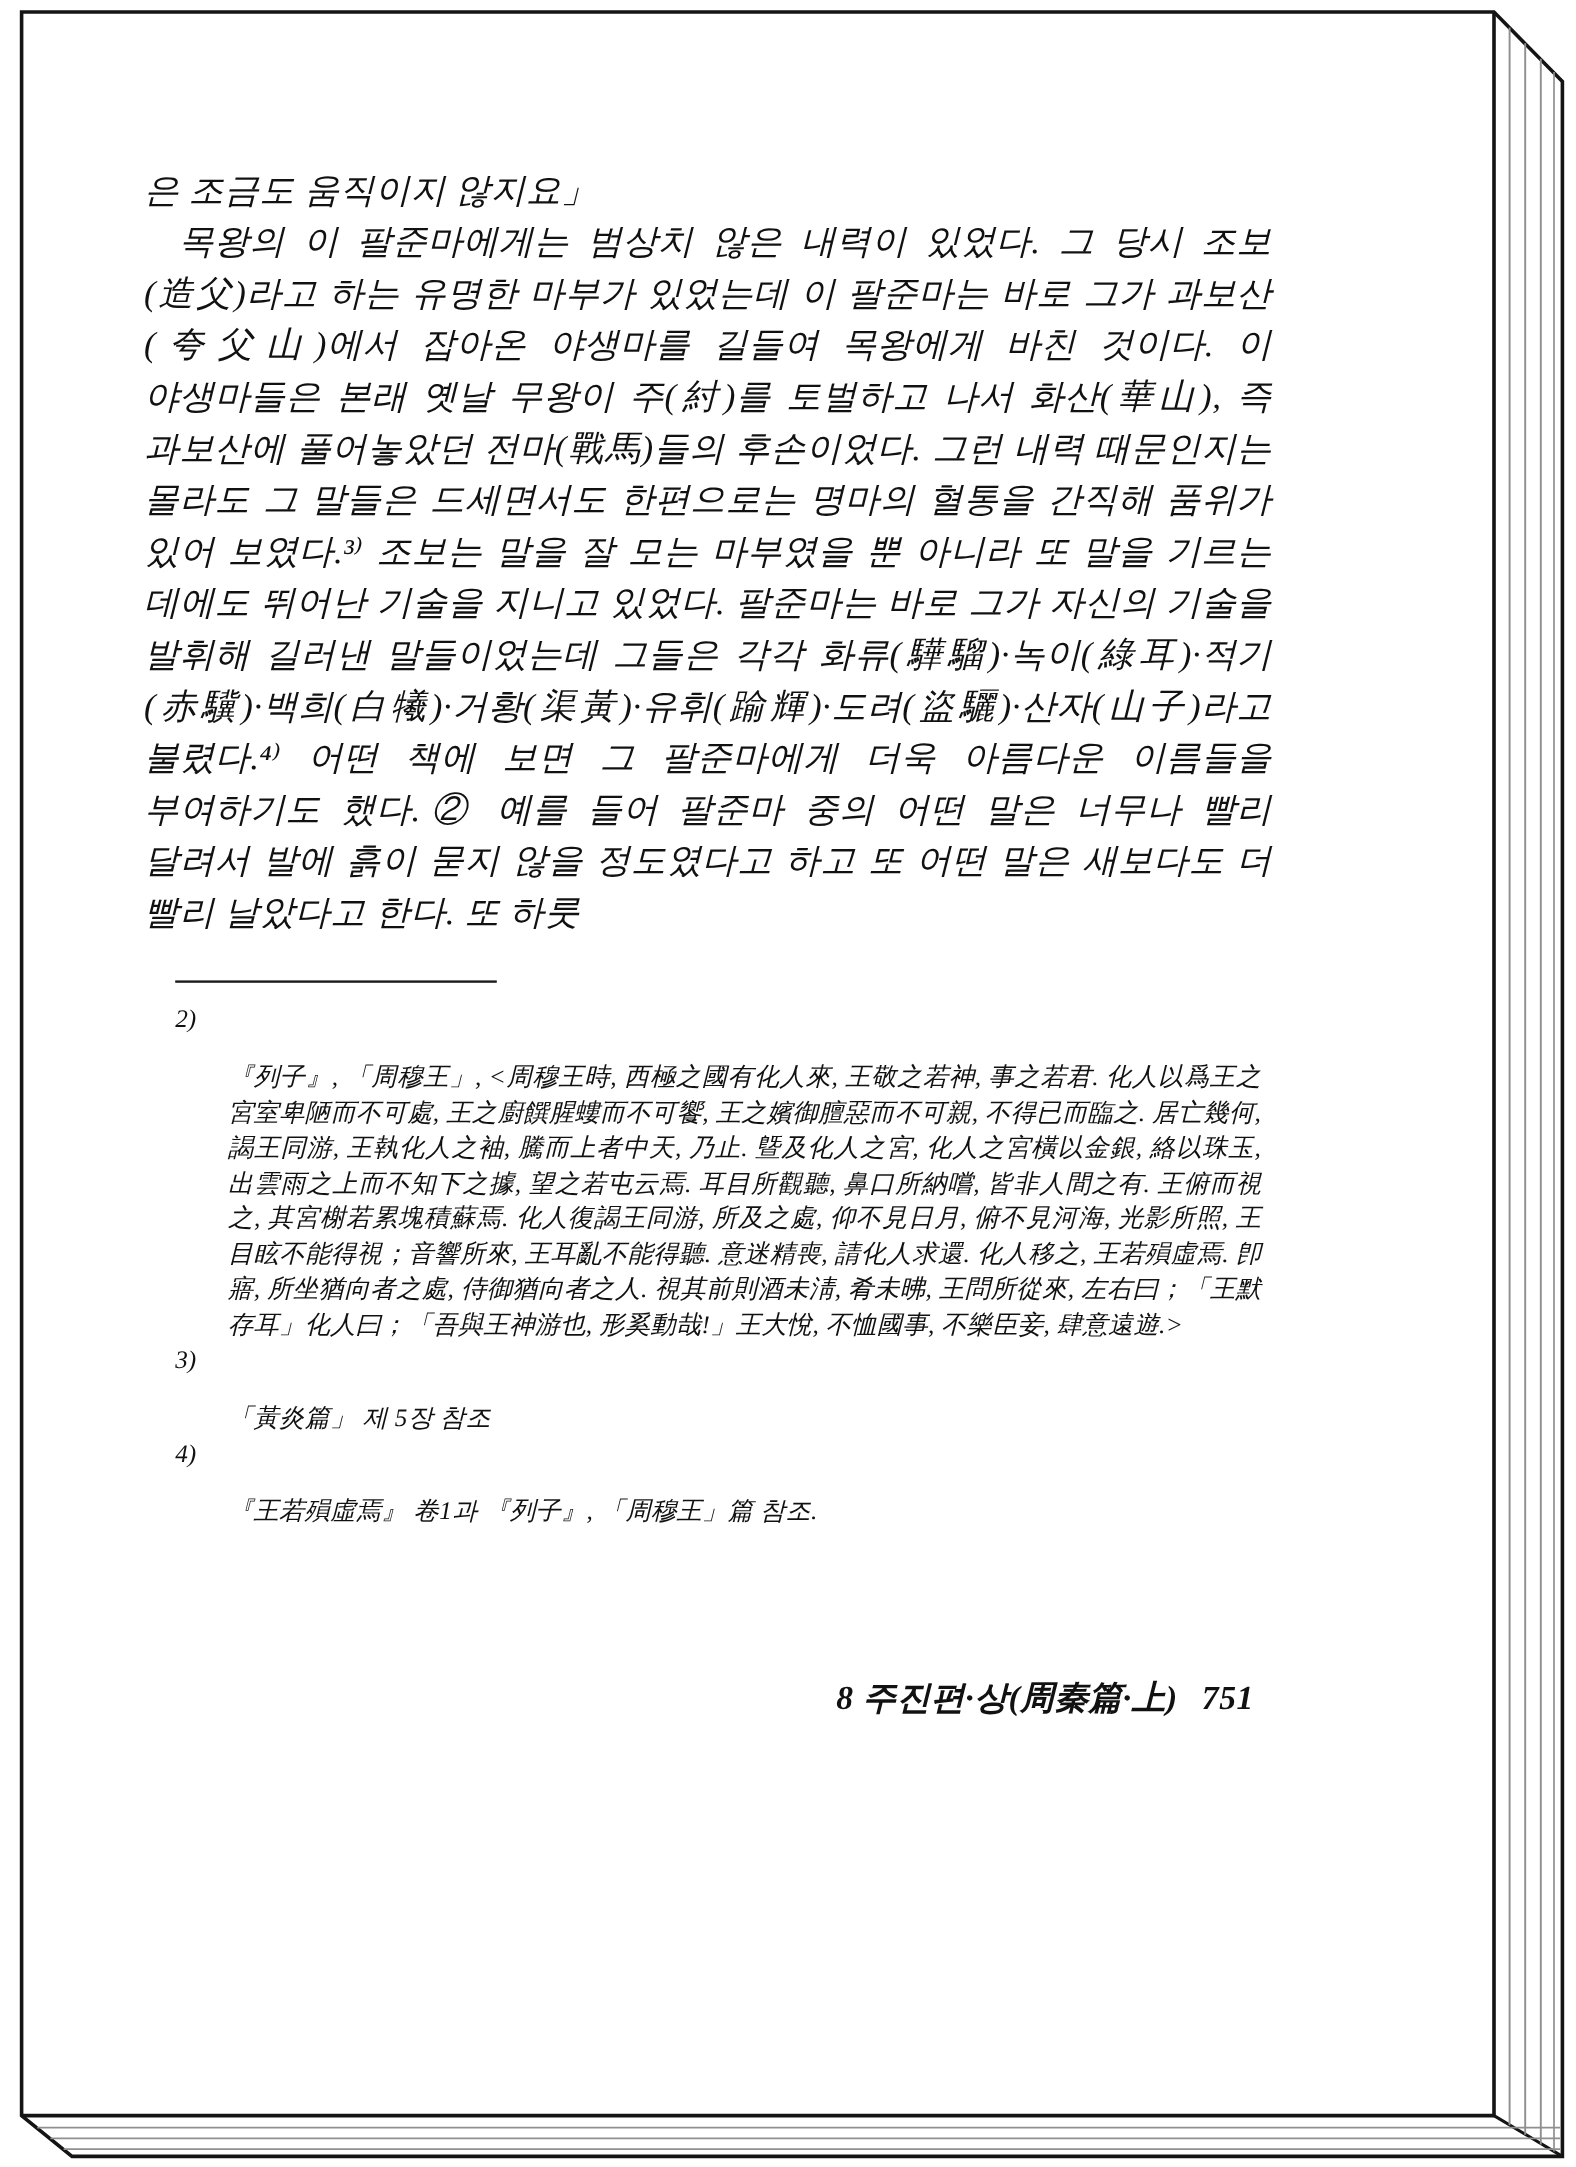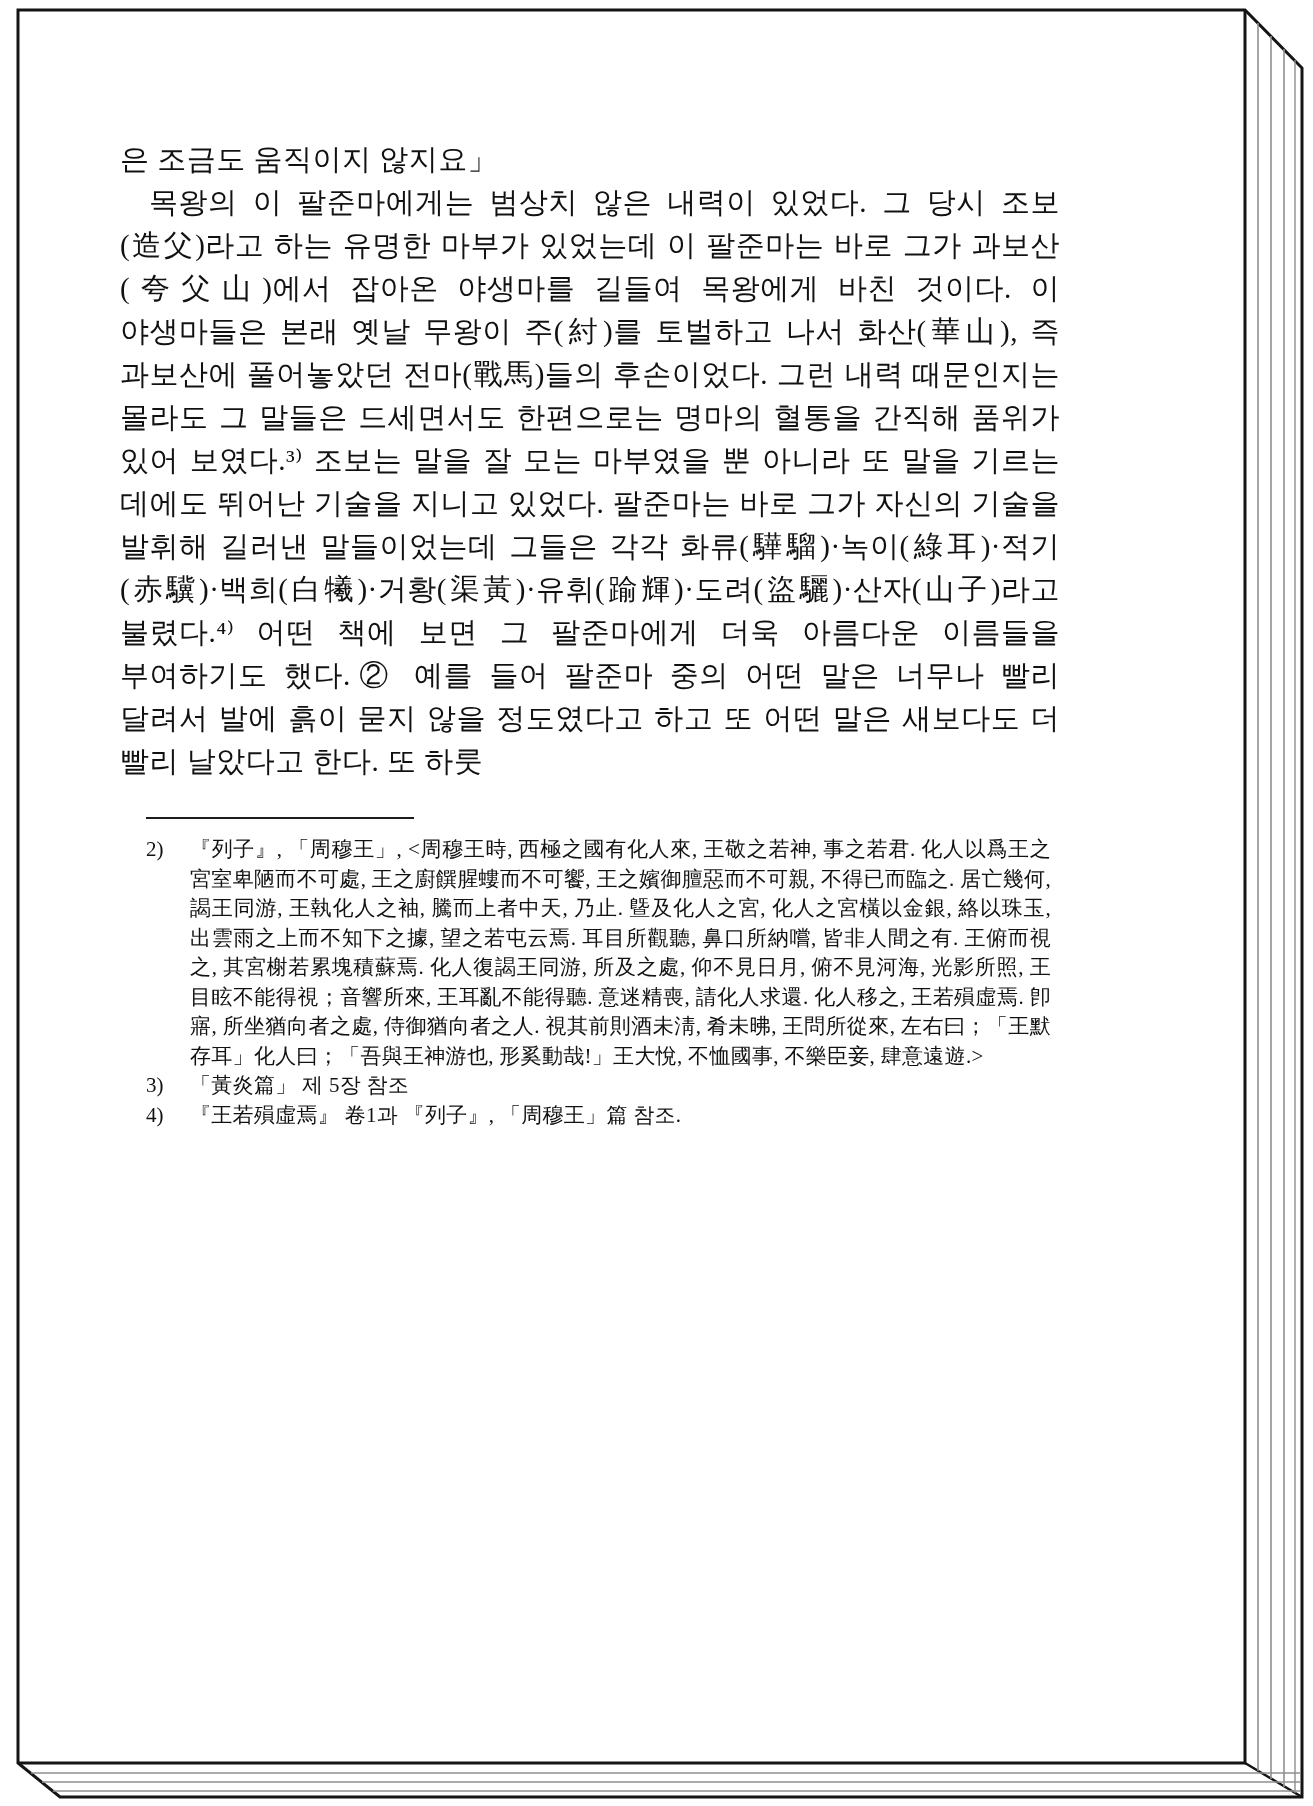--- a/index.html
+++ b/index.html
@@ -8,20 +8,21 @@
     background: #ffffff;
   }
   .scene {
     position: relative;
     width: 1313px;
     height: 1806px;
     overflow: hidden;
     font-family: "Liberation Serif", "DejaVu Serif", serif;
     color: #111111;
     background: #ffffff;
+    font-style: italic;
   }
   .book-svg {
     position: absolute;
     left: 0;
     top: 0;
     width: 1313px;
     height: 1806px;
   }
   .content {
     position: absolute;
@@ -60,20 +61,21 @@
   }
   .fn-marker {
     flex: none;
     width: 44px;
   }
   .fn-text {
     flex: 1;
     text-align: justify;
     word-break: break-all;
     letter-spacing: 0.3px;
+    margin-top: 48px;
   }
   .page-footer {
     position: absolute;
     left: 120px;
     top: 1396px;
     width: 925px;
     text-align: right;
     font-size: 28px;
     font-weight: bold;
     letter-spacing: 0.5px;
@@ -127,14 +129,17 @@
       </div>
 
       <div class="fn">
         <span class="fn-marker">4)</span>
         <span class="fn-text">『王若殞虛焉』 卷1과 『列子』, 「周穆王」篇 참조.</span>
       </div>
 
     </div>
   </div>
 
+  <div class="page-footer">
+    <span class="chapter">8 주진편·상(周秦篇·上)</span><span class="pagenum">751</span>
+  </div>
 
 </div>
 
 </body></html>

